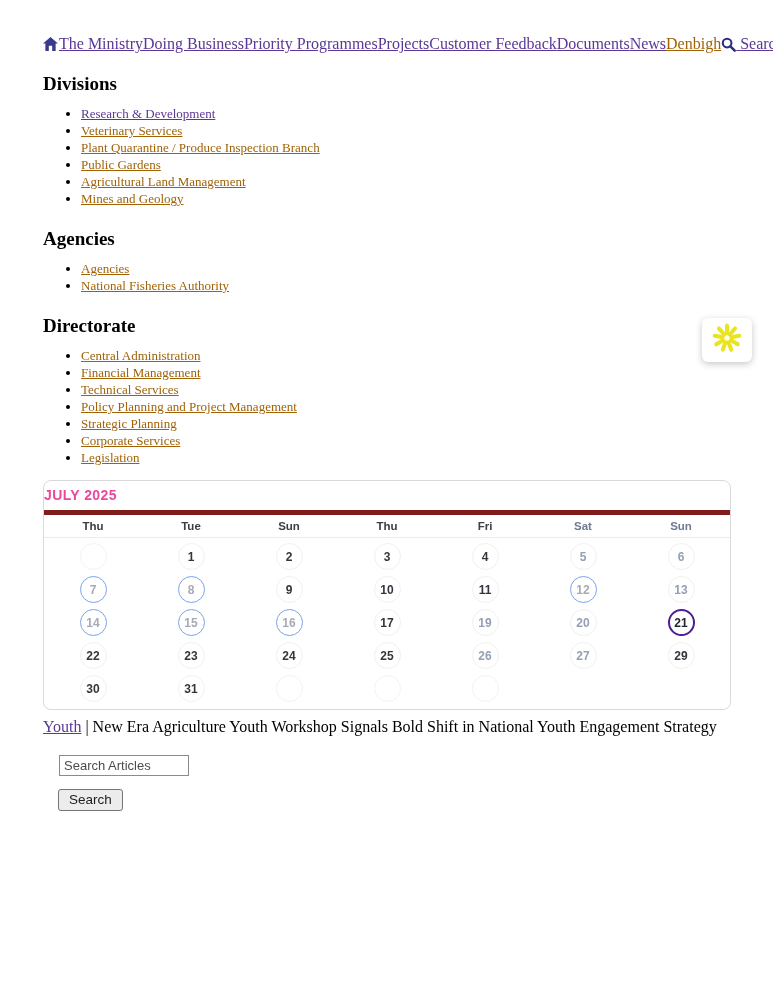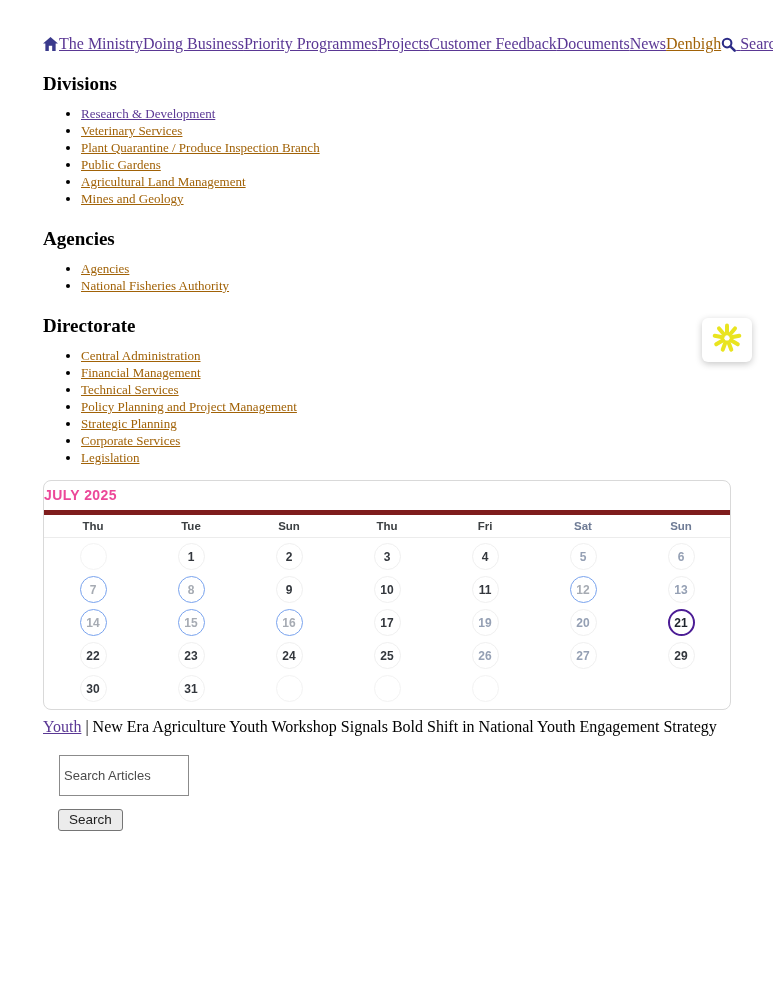--- a/index.html
+++ b/index.html
@@ -74,21 +74,21 @@
   .day-circle.empty { border: 1px solid #f3f3f3; }
 
   
   .breadcrumb { margin-top: 8px; font-size: 16px; line-height: 17px; }
   .breadcrumb a { color: #5a3794; text-decoration: underline; }
   .breadcrumb .sep { color: #000; }
 
   
   .article-search { margin-top: 20px; margin-left: 16px; }
   .article-search input {
-    width: 120px; height: 17px; padding: 11px 4px;
+    width: 120px; height: 17px; padding: 1px 4px;
     border: 1px solid #8b8b8b; border-radius: 0;
     font-family: "Liberation Sans", sans-serif; font-size: 13px; color: #333;
     background: #fff;
   }
   .article-search input::placeholder { color: #4c4c4c; opacity: 1; }
   .search-btn {
     display: inline-block; margin-top: 13px; margin-left: -1px;
     padding: 2px 10px 3px 10px;
     background: #ececec; border: 1px solid #757575; border-radius: 3px;
     font-family: "Liberation Sans", sans-serif; font-size: 13.5px; color: #1d1d1d;

